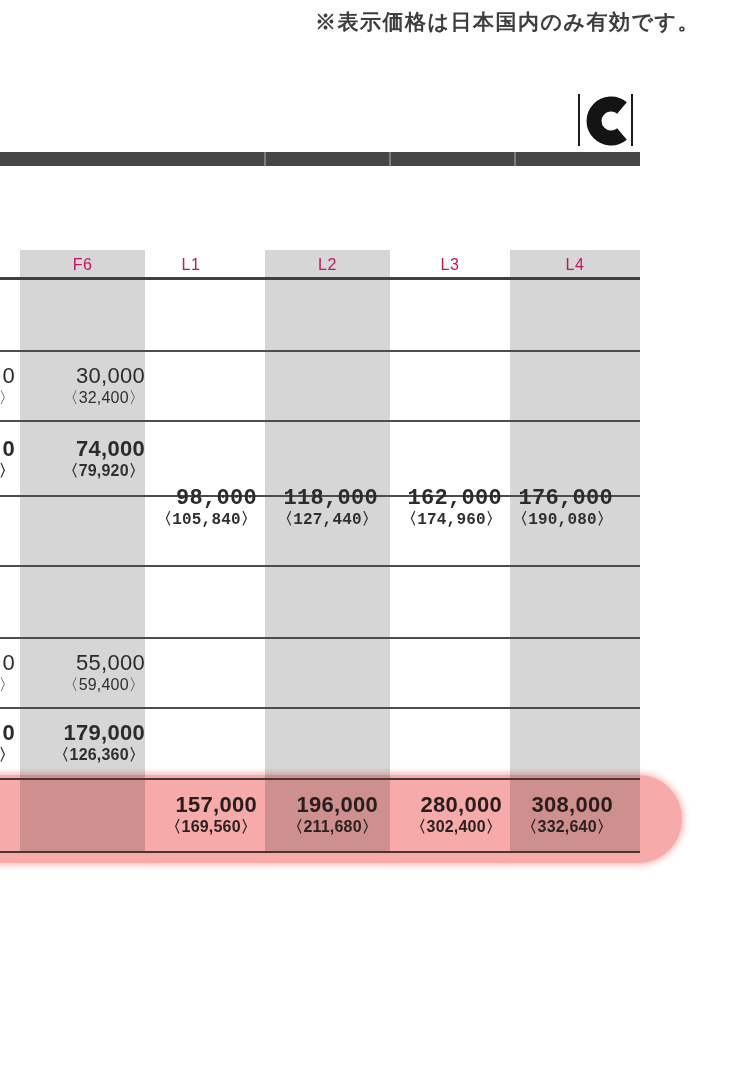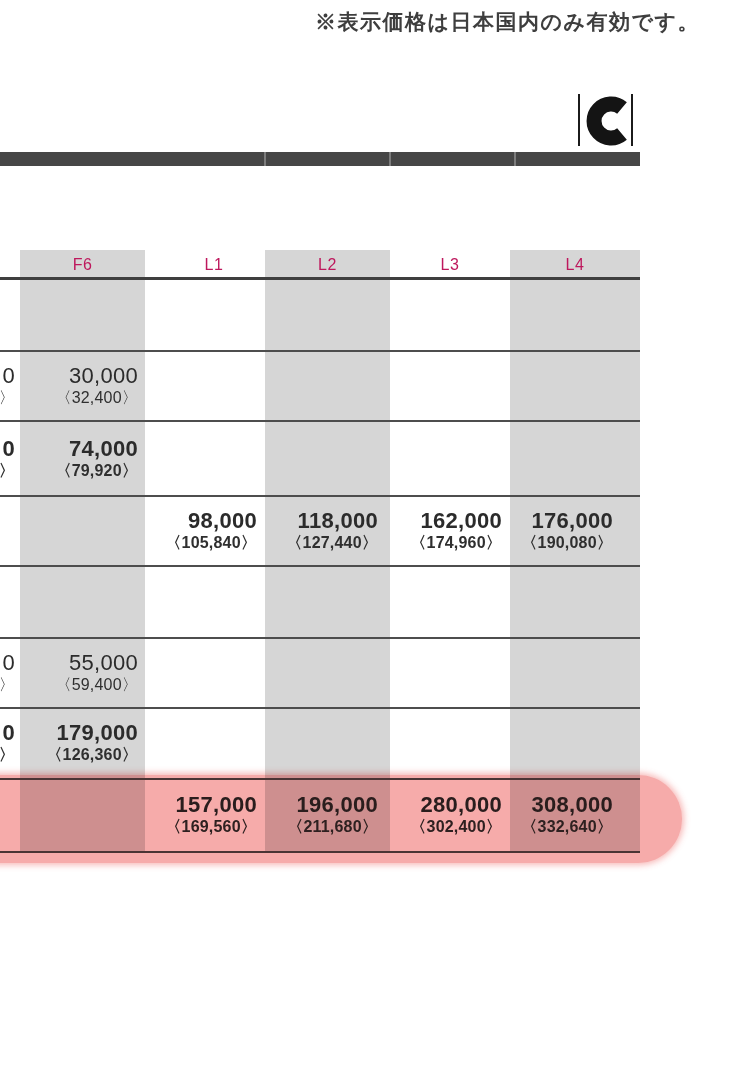--- a/index.html
+++ b/index.html
@@ -24,40 +24,40 @@
   
   .band{position:absolute;top:250px;height:602px;background:#d6d6d6;}
   .band.f6{left:20px;width:125px;}
   .band.l2{left:265px;width:125px;}
   .band.l4{left:510px;width:130px;}
   .colhead{
     position:absolute;top:252px;height:25px;line-height:25px;text-align:center;
     font-size:16px;color:#be185d;letter-spacing:.5px;
   }
   .ch-f6{left:20px;width:125px;}
-  .ch-l1{left:154px;width:120px;}
+  .ch-l1{left:131px;width:120px;}
   .ch-l2{left:265px;width:125px;}
   .ch-l3{left:390px;width:120px;}
   .ch-l4{left:510px;width:130px;}
   .hline{position:absolute;left:0;width:640px;height:2px;background:#4d4d4d;}
   .hline.header{height:3px;background:#3f3f3f;}
   
   .cell{
     position:absolute;display:flex;flex-direction:column;justify-content:center;
     align-items:flex-end;box-sizing:border-box;
   }
-  .c-f6{left:20px;width:125px;padding-right:7px;}
+  .c-f6{left:20px;width:125px;}
   .c-l1{left:145px;width:120px;padding-right:8px;}
   .c-l2{left:265px;width:125px;padding-right:12px;}
   .c-l3{left:390px;width:120px;padding-right:8px;}
   .c-l4{left:510px;width:130px;padding-right:27px;}
   .c-cut{left:0;width:15px;padding-right:0;overflow:visible;}
   .r2{top:352px;height:66px;}
   .r3{top:423px;height:70px;}
-  .r4{top:497px;height:66px;}
+  .r4{top:475px;height:66px;font-family:Liberation Mono, monospace;}
   .r6{top:639px;height:66px;}
   .r7{top:709px;height:67px;}
   .r8{top:780px;height:69px;}
   .price{font-size:22px;line-height:24px;letter-spacing:.3px;color:#2b2b2b;white-space:nowrap;}
   .tax{font-size:16px;line-height:19px;letter-spacing:.2px;color:#2f2f2f;white-space:nowrap;}
   .w-bold .price,.w-bold .tax{font-weight:bold;}
   .w-reg .price,.w-reg .tax{font-weight:normal;}
   
   .highlight{
     position:absolute;left:-10px;top:775px;width:692px;height:88px;

